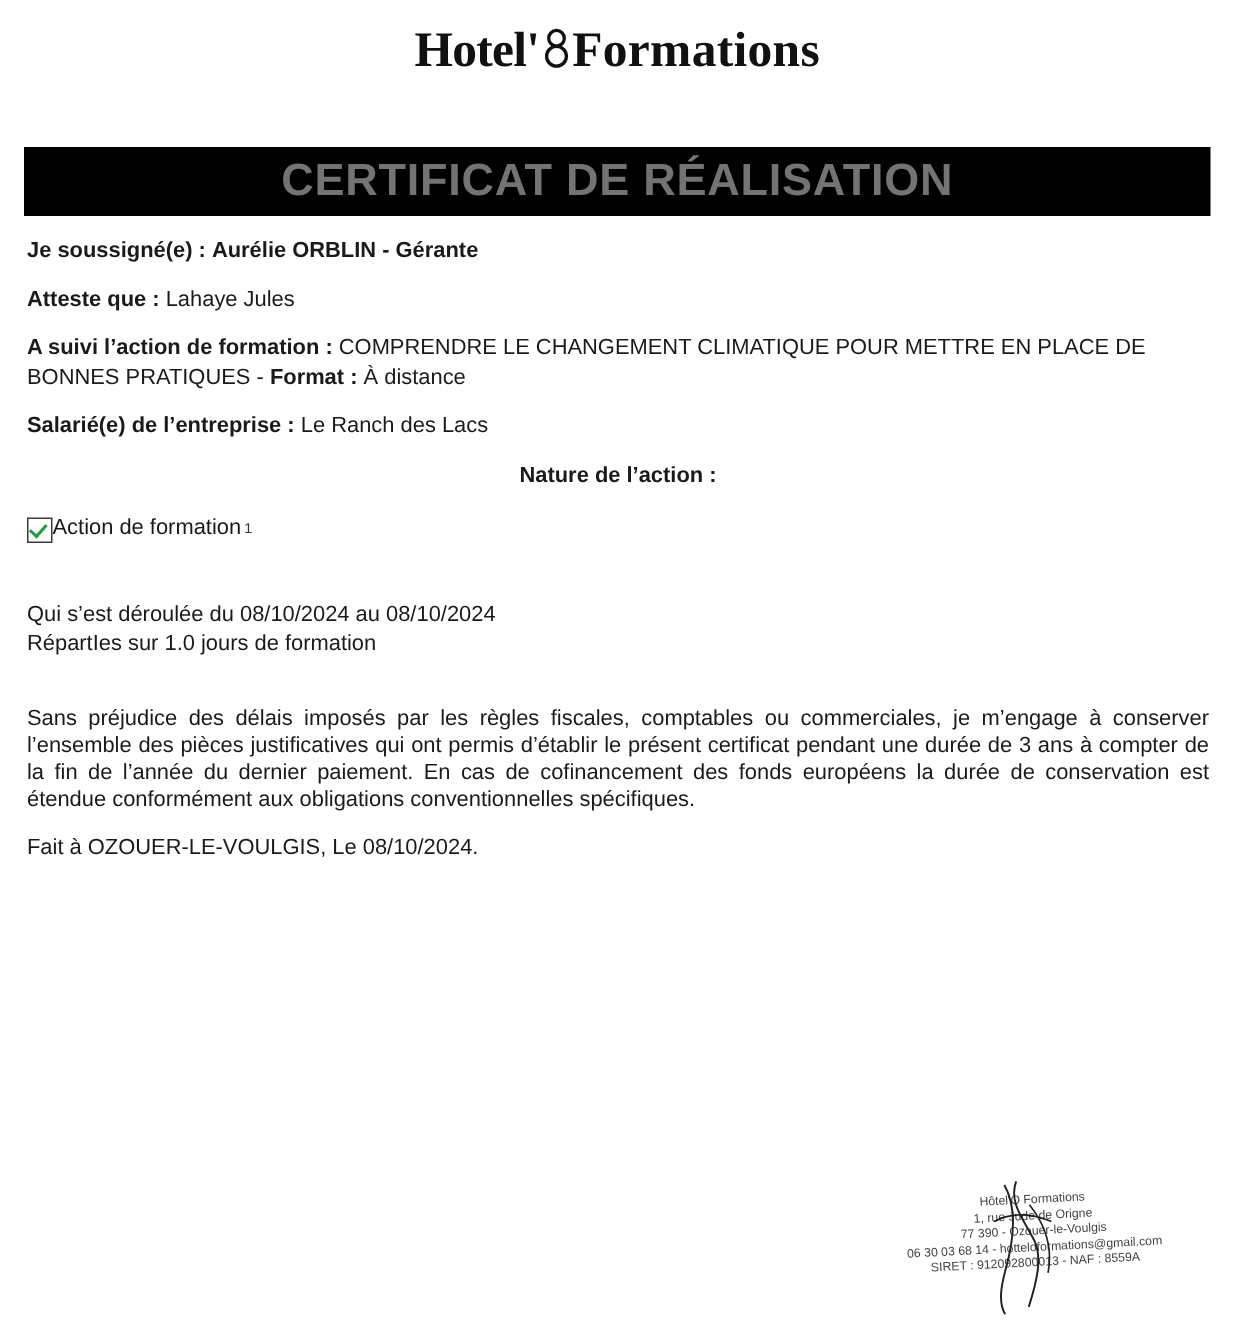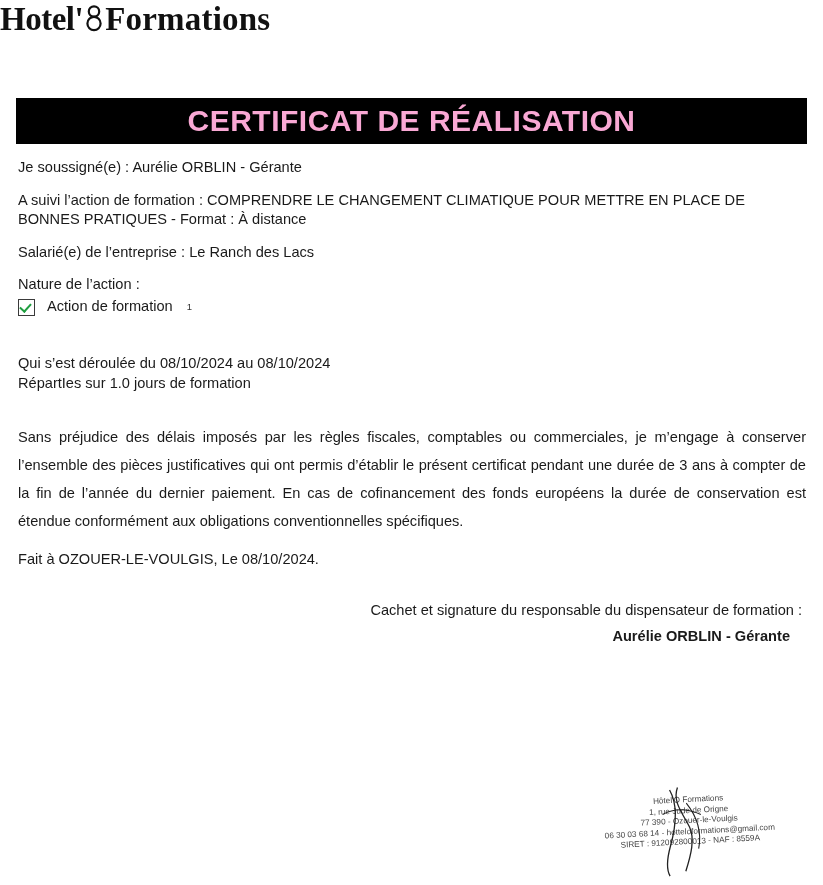--- a/index.html
+++ b/index.html
@@ -17,20 +17,22 @@
   }
   .page {
     width: 823px;
     height: 885px;
     position: relative;
     box-sizing: border-box;
   }
 
   
   .logo-wrap {
+    text-align: center;
+    padding-top: 14px;
     height: 52px;
     text-decoration: underline;
   }
   .logo {
     display: inline-block;
     font-family: "Liberation Serif", serif;
     font-size: 33px;
     font-weight: bold;
     letter-spacing: 0.2px;
     color: #111;
@@ -47,21 +49,21 @@
   .logo .logo-mark svg { position: relative; top: 3px; }
 
   
   .banner {
     position: absolute;
     left: 16px;
     top: 98px;
     width: 791px;
     height: 46px;
     background: #000000;
-    color: #f9a8d4;
+    color: #737373;
     display: flex;
     align-items: center;
     justify-content: center;
   }
   .banner-text {
     font-size: 30px;
     font-weight: bold;
     letter-spacing: 0.5px;
     font-family: "Liberation Sans", sans-serif;
   }
@@ -69,28 +71,28 @@
   
   .content {
     position: absolute;
     left: 18px;
     top: 158px;
     width: 788px;
     font-size: 14.6px;
     line-height: 19.5px;
   }
   .blk { margin-bottom: 13px; }
-  .lbl { font-weight: normal; }
+  .lbl { font-weight: bold; text-align: center; }
   .para { margin: 0; }
 
   .nature-line {
     display: flex;
     align-items: center;
-    gap: 12px;
-    margin-top: 2px;
+    gap: 0;
+    margin-top: 16px;
   }
   .check {
     display: inline-block;
     width: 15px;
     height: 15px;
     background: #ffffff;
     border: 1px solid #3a3a3a;
     position: relative;
     flex: 0 0 auto;
     margin-top: 2px;
@@ -112,21 +114,21 @@
     margin-left: 2px;
     color: #333;
   }
 
   .dates { margin-top: 38px; }
   .dates div { margin: 0; }
 
   .legal {
     margin-top: 30px;
     text-align: justify;
-    line-height: 28px;
+    line-height: 18px;
   }
 
   .fait { margin-top: 12px; }
 
   .sig-block {
     margin-top: 32px;
     text-align: right;
     padding-right: 4px;
   }
   .sig-line1 { font-size: 14.6px; }
@@ -175,20 +177,23 @@
     <span class="banner-text">CERTIFICAT DE RÉALISATION</span>
   </div>
 
   <div class="content">
 
     <div class="blk">
       <p class="para"><span class="lbl">Je soussigné(e) :</span> <span class="lbl">Aurélie ORBLIN - Gérante</span></p>
     </div>
 
 
+    <div class="blk">
+      <p class="para"><span class="lbl">Atteste que :</span> <span>Lahaye Jules</span></p>
+    </div>
 
     <div class="blk">
       <p class="para"><span class="lbl">A suivi l’action de formation :</span> <span>COMPRENDRE LE CHANGEMENT CLIMATIQUE POUR METTRE EN PLACE DE BONNES PRATIQUES -</span> <span class="lbl">Format :</span> <span>À distance</span></p>
     </div>
 
     <div class="blk">
       <p class="para"><span class="lbl">Salarié(e) de l’entreprise :</span> <span>Le Ranch des Lacs</span></p>
     </div>
 
     <div class="blk">
@@ -202,24 +207,20 @@
 
     <div class="dates">
       <div>Qui s’est déroulée du 08/10/2024 au 08/10/2024</div>
       <div>RépartIes sur 1.0 jours de formation</div>
     </div>
 
     <p class="legal">Sans préjudice des délais imposés par les règles fiscales, comptables ou commerciales, je m’engage à conserver l’ensemble des pièces justificatives qui ont permis d’établir le présent certificat pendant une durée de 3 ans à compter de la fin de l’année du dernier paiement. En cas de cofinancement des fonds européens la durée de conservation est étendue conformément aux obligations conventionnelles spécifiques.</p>
 
     <p class="fait">Fait à OZOUER-LE-VOULGIS, Le 08/10/2024.</p>
 
-    <div class="sig-block">
-      <div class="sig-line1">Cachet et signature du responsable du dispensateur de formation :</div>
-      <div class="sig-line2">Aurélie ORBLIN - Gérante</div>
-    </div>
   </div>
 
   <div class="stamp">
     <div class="stamp-sig">
       <svg width="110" height="95" viewBox="0 0 110 95">
         <path d="M22 6 C30 22, 26 44, 20 62 C16 74, 14 84, 18 92" fill="none" stroke="#222" stroke-width="1.3"></path>
         <path d="M30 4 C24 18, 34 30, 40 44 C45 56, 40 72, 34 88" fill="none" stroke="#222" stroke-width="1.3"></path>
         <path d="M14 30 C26 24, 40 26, 52 32" fill="none" stroke="#222" stroke-width="1.1"></path>
         <path d="M38 20 C48 34, 52 50, 48 66" fill="none" stroke="#222" stroke-width="1.1"></path>
       </svg>

